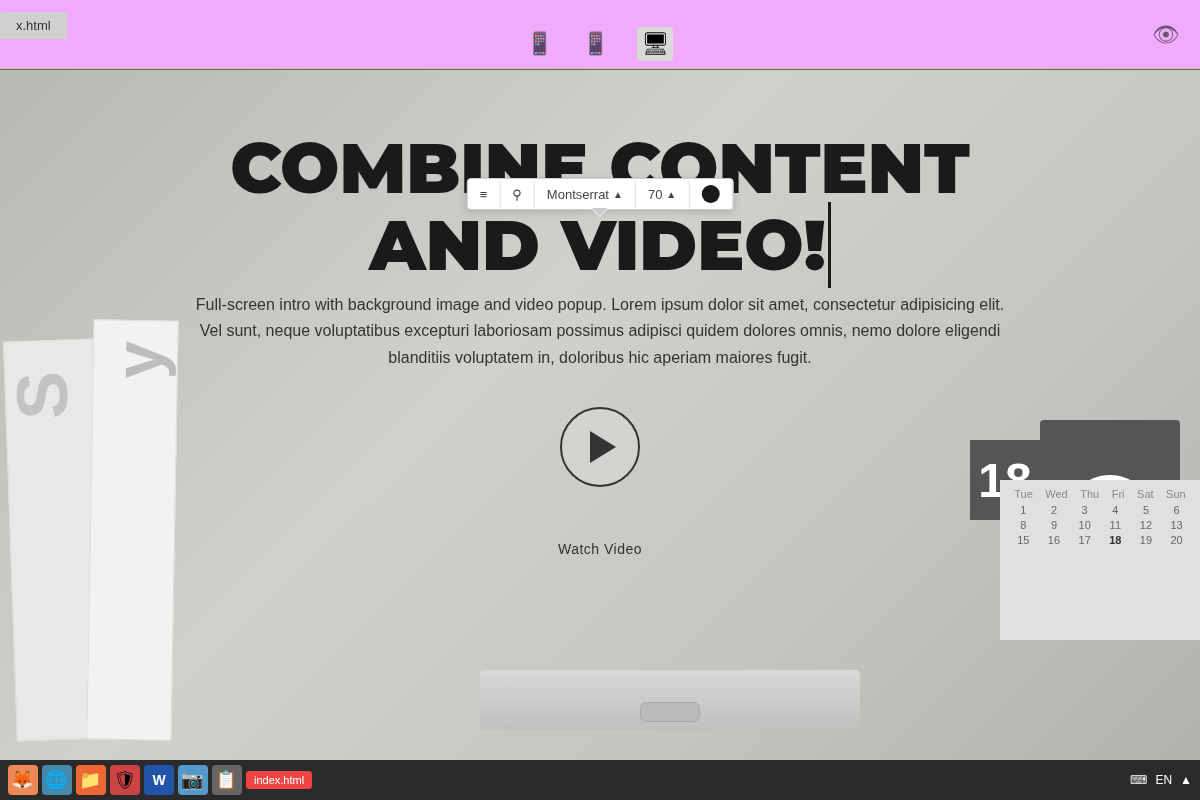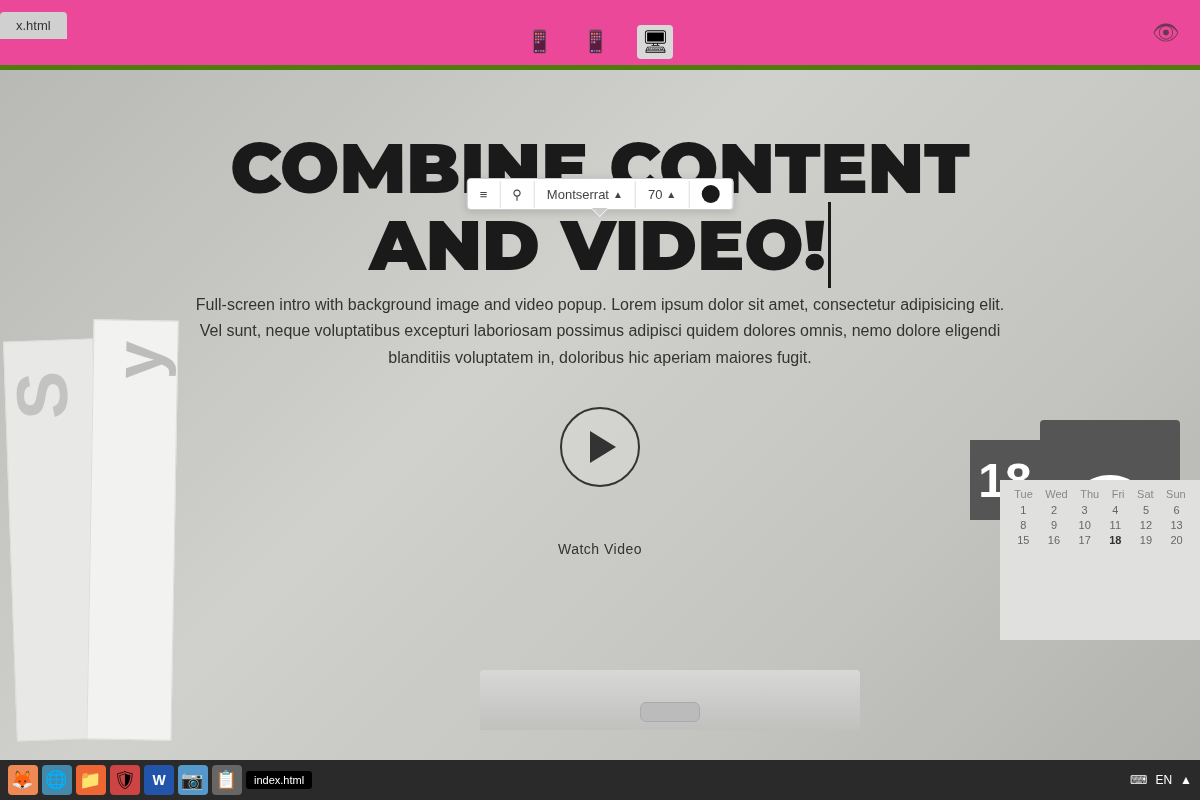--- a/index.html
+++ b/index.html
@@ -2,22 +2,22 @@
 <html><head>
   <meta charset="utf-8">
   <style>
     * { margin: 0; padding: 0; box-sizing: border-box; }
     body { width: 1200px; height: 800px; overflow: hidden; font-family: Arial, sans-serif; background: #e8e8e8; }
 
     
     .browser-chrome {
       width: 100%;
       height: 70px;
-      background: #ec4899;
-      border-bottom: 5px solid #4d7c0f;
+      background: #f0abfc;
+      border-bottom: 1px solid #4d7c0f;
       display: flex;
       align-items: center;
       position: relative;
     }
     .browser-tab {
       position: absolute;
       left: 0;
       top: 12px;
       background: #d0d0d0;
       padding: 6px 16px;
@@ -387,21 +387,21 @@
     }
     .taskbar-right {
       margin-left: auto;
       display: flex;
       align-items: center;
       gap: 8px;
       font-size: 12px;
       color: white;
     }
     .taskbar-app {
-      background: #000000;
+      background: #ef4444;
       padding: 3px 8px;
       border-radius: 3px;
       font-size: 11px;
       color: white;
       cursor: pointer;
     }
   </style>
 </head>
 <body>
 

